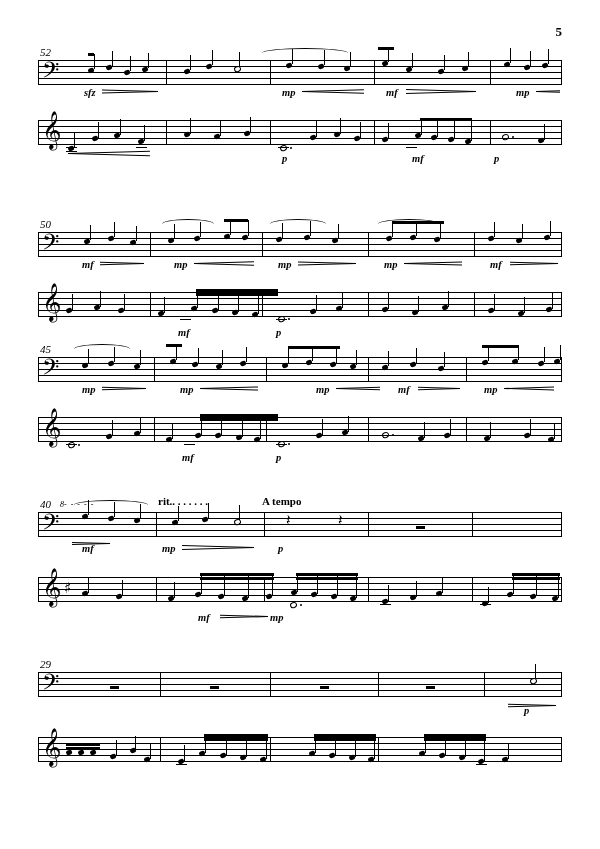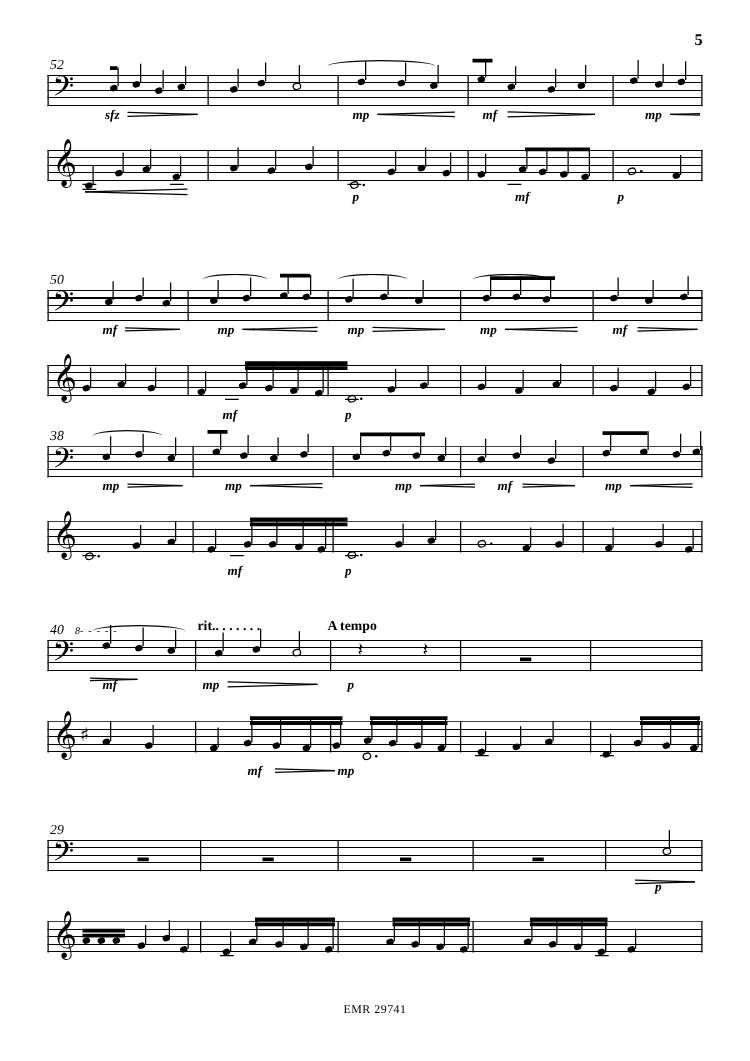--- a/index.html
+++ b/index.html
@@ -486,21 +486,21 @@
         <div class="notehead" style="left:508px;top:15px;"></div>
         <div class="stem" style="left:514px;top:1px;height:16px;"></div>
       </div>
 
       <div class="dyn" style="left:140px;top:36px;">mf</div>
       <div class="dyn" style="left:238px;top:36px;">p</div>
     </div>
   </div>
 
   <div class="system" style="top:357px;">
-    <div class="measure-number">38</div>
+    <div class="measure-number">45</div>
 
     <div class="stave-wrap">
       <div class="stave">
         <span class="clef alto">𝄢</span>
         <div class="barline start"></div>
         <div class="barline" style="left:116px;"></div>
         <div class="barline" style="left:228px;"></div>
         <div class="barline" style="left:330px;"></div>
         <div class="barline" style="left:428px;"></div>
         <div class="barline end"></div>
@@ -862,15 +862,14 @@
         <div class="notehead" style="left:421px;top:18px;"></div>
         <div class="stem" style="left:446px;top:0px;height:24px;"></div>
         <div class="notehead" style="left:440px;top:22px;"></div>
         <div class="ledger" style="left:438px;top:27px;"></div>
         <div class="notehead" style="left:464px;top:20px;"></div>
         <div class="stem" style="left:470px;top:6px;height:16px;"></div>
       </div>
     </div>
   </div>
 
-  <div class="footer">EMR 29741</div>
 
 </div>
 
 </body></html>

